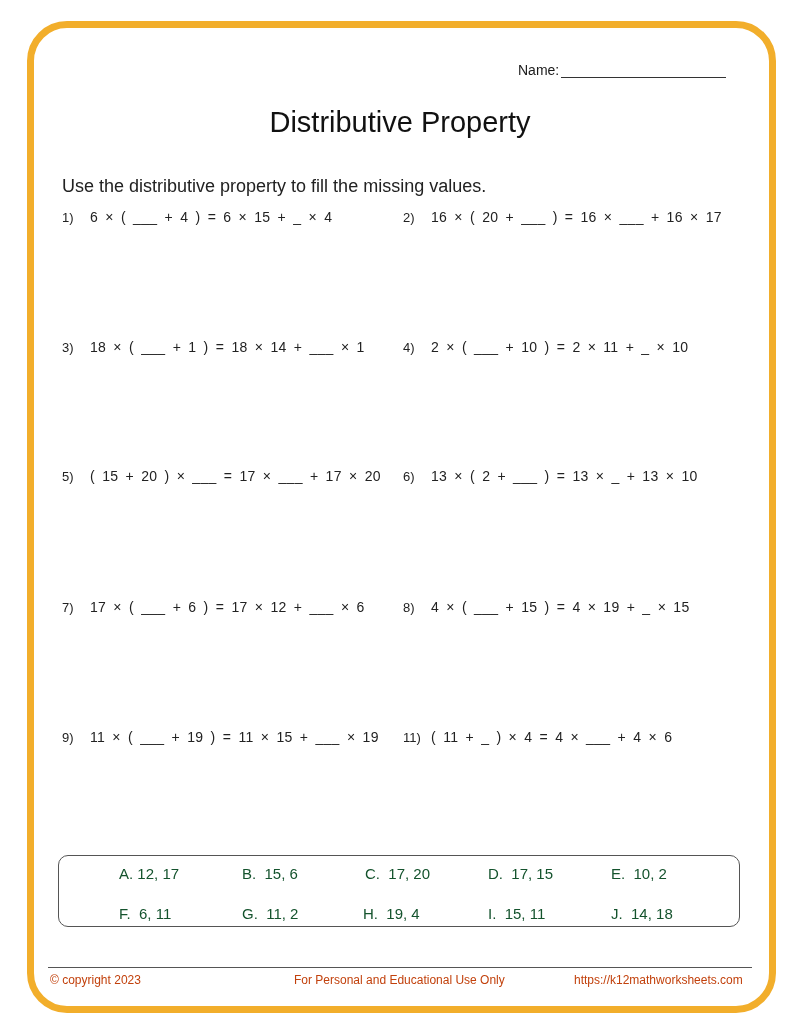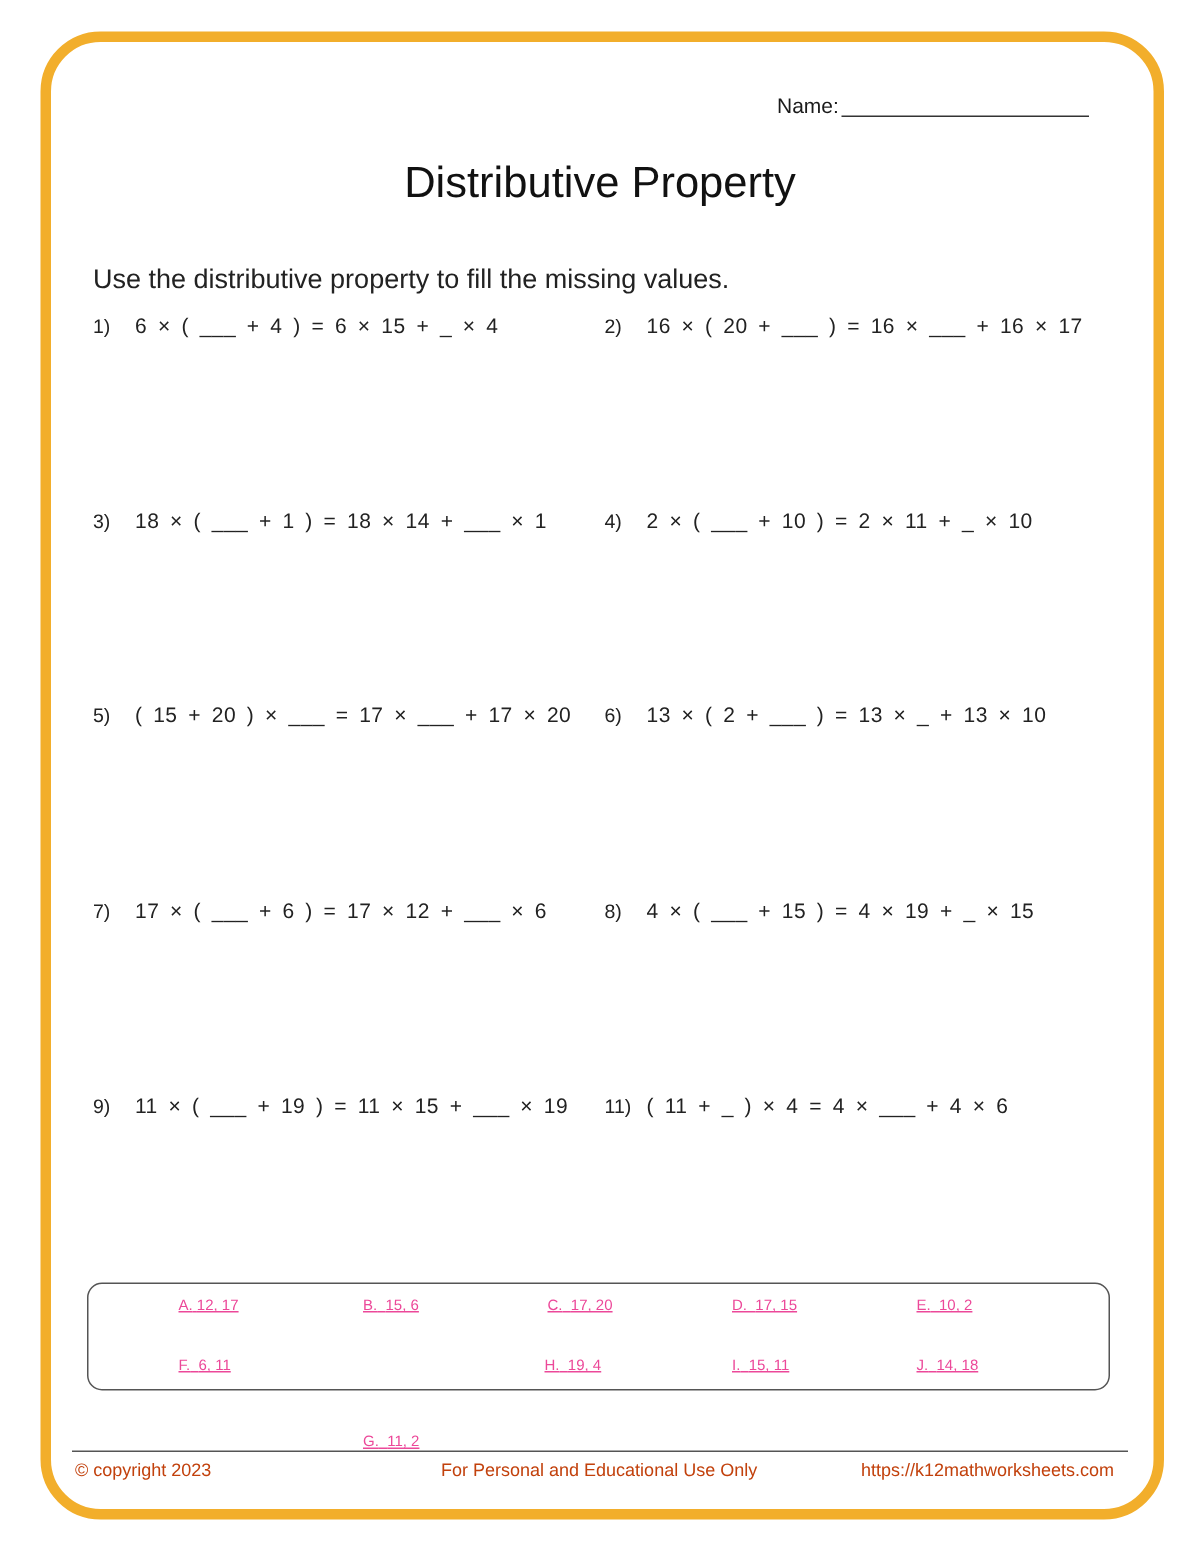--- a/index.html
+++ b/index.html
@@ -12,21 +12,21 @@
     .name-line { display: inline-block; width: 165px; border-bottom: 1px solid #333; margin-left: 2px; height: 14px; }
     .title { position: absolute; left: 0; width: 800px; top: 106px; text-align: center; font-size: 29px; font-weight: normal; color: #111; }
     .instructions { position: absolute; left: 62px; top: 176px; font-size: 18px; color: #222; }
     .problem { position: absolute; font-size: 14px; color: #222; display: flex; align-items: baseline; white-space: pre; }
     .pnum { display: inline-block; font-size: 13px; width: 28px; }
     .expr { letter-spacing: 0.3px; word-spacing: 3px; }
     .answer-box {
       position: absolute; left: 58px; top: 855px; width: 682px; height: 72px;
       border: 1.5px solid #555; border-radius: 10px; box-sizing: border-box;
     }
-    .opt { position: absolute; font-size: 10px; color: #ec4899; white-space: pre; text-decoration: underline; }
+    .opt { position: absolute; font-size: 15px; color: #14532d; white-space: pre; }
     .footer-rule { position: absolute; left: 48px; top: 967px; width: 704px; border-top: 1.5px solid #555; }
     .footer { position: absolute; top: 973px; font-size: 12px; color: #c2410c; }
   </style>
 </head>
 <body>
 
 <div class="frame"></div>
 
 <div class="name-row">
   <span>Name:</span>
@@ -77,21 +77,21 @@
   <span class="expr">( 11 + _ ) × 4 = 4 × ___ + 4 × 6</span>
 </div>
 
 <div class="answer-box"></div>
 <div class="opt" style="left:119px; top:865px;"><span>A.</span> <span>12, 17</span></div>
 <div class="opt" style="left:242px; top:865px;"><span>B.</span>  <span>15, 6</span></div>
 <div class="opt" style="left:365px; top:865px;text-align:right;"><span>C.</span>  <span>17, 20</span></div>
 <div class="opt" style="left:488px; top:865px;"><span>D.</span>  <span>17, 15</span></div>
 <div class="opt" style="left:611px; top:865px;"><span>E.</span>  <span>10, 2</span></div>
 <div class="opt" style="left:119px; top:905px;"><span>F.</span>  <span>6, 11</span></div>
-<div class="opt" style="left:242px; top:956px;text-align:center;"><span>G.</span>  <span>11, 2</span></div>
+<div class="opt" style="left:242px; top:905px;text-align:center;"><span>G.</span>  <span>11, 2</span></div>
 <div class="opt" style="left:363px; top:905px;"><span>H.</span>  <span>19, 4</span></div>
 <div class="opt" style="left:488px; top:905px;"><span>I.</span>  <span>15, 11</span></div>
 <div class="opt" style="left:611px; top:905px;"><span>J.</span>  <span>14, 18</span></div>
 
 <div class="footer-rule"></div>
 <div class="footer" style="left:50px;">© copyright 2023</div>
 <div class="footer" style="left:294px;">For Personal and Educational Use Only</div>
 <div class="footer" style="left:574px;">https://k12mathworksheets.com</div>
 
 </body></html>

